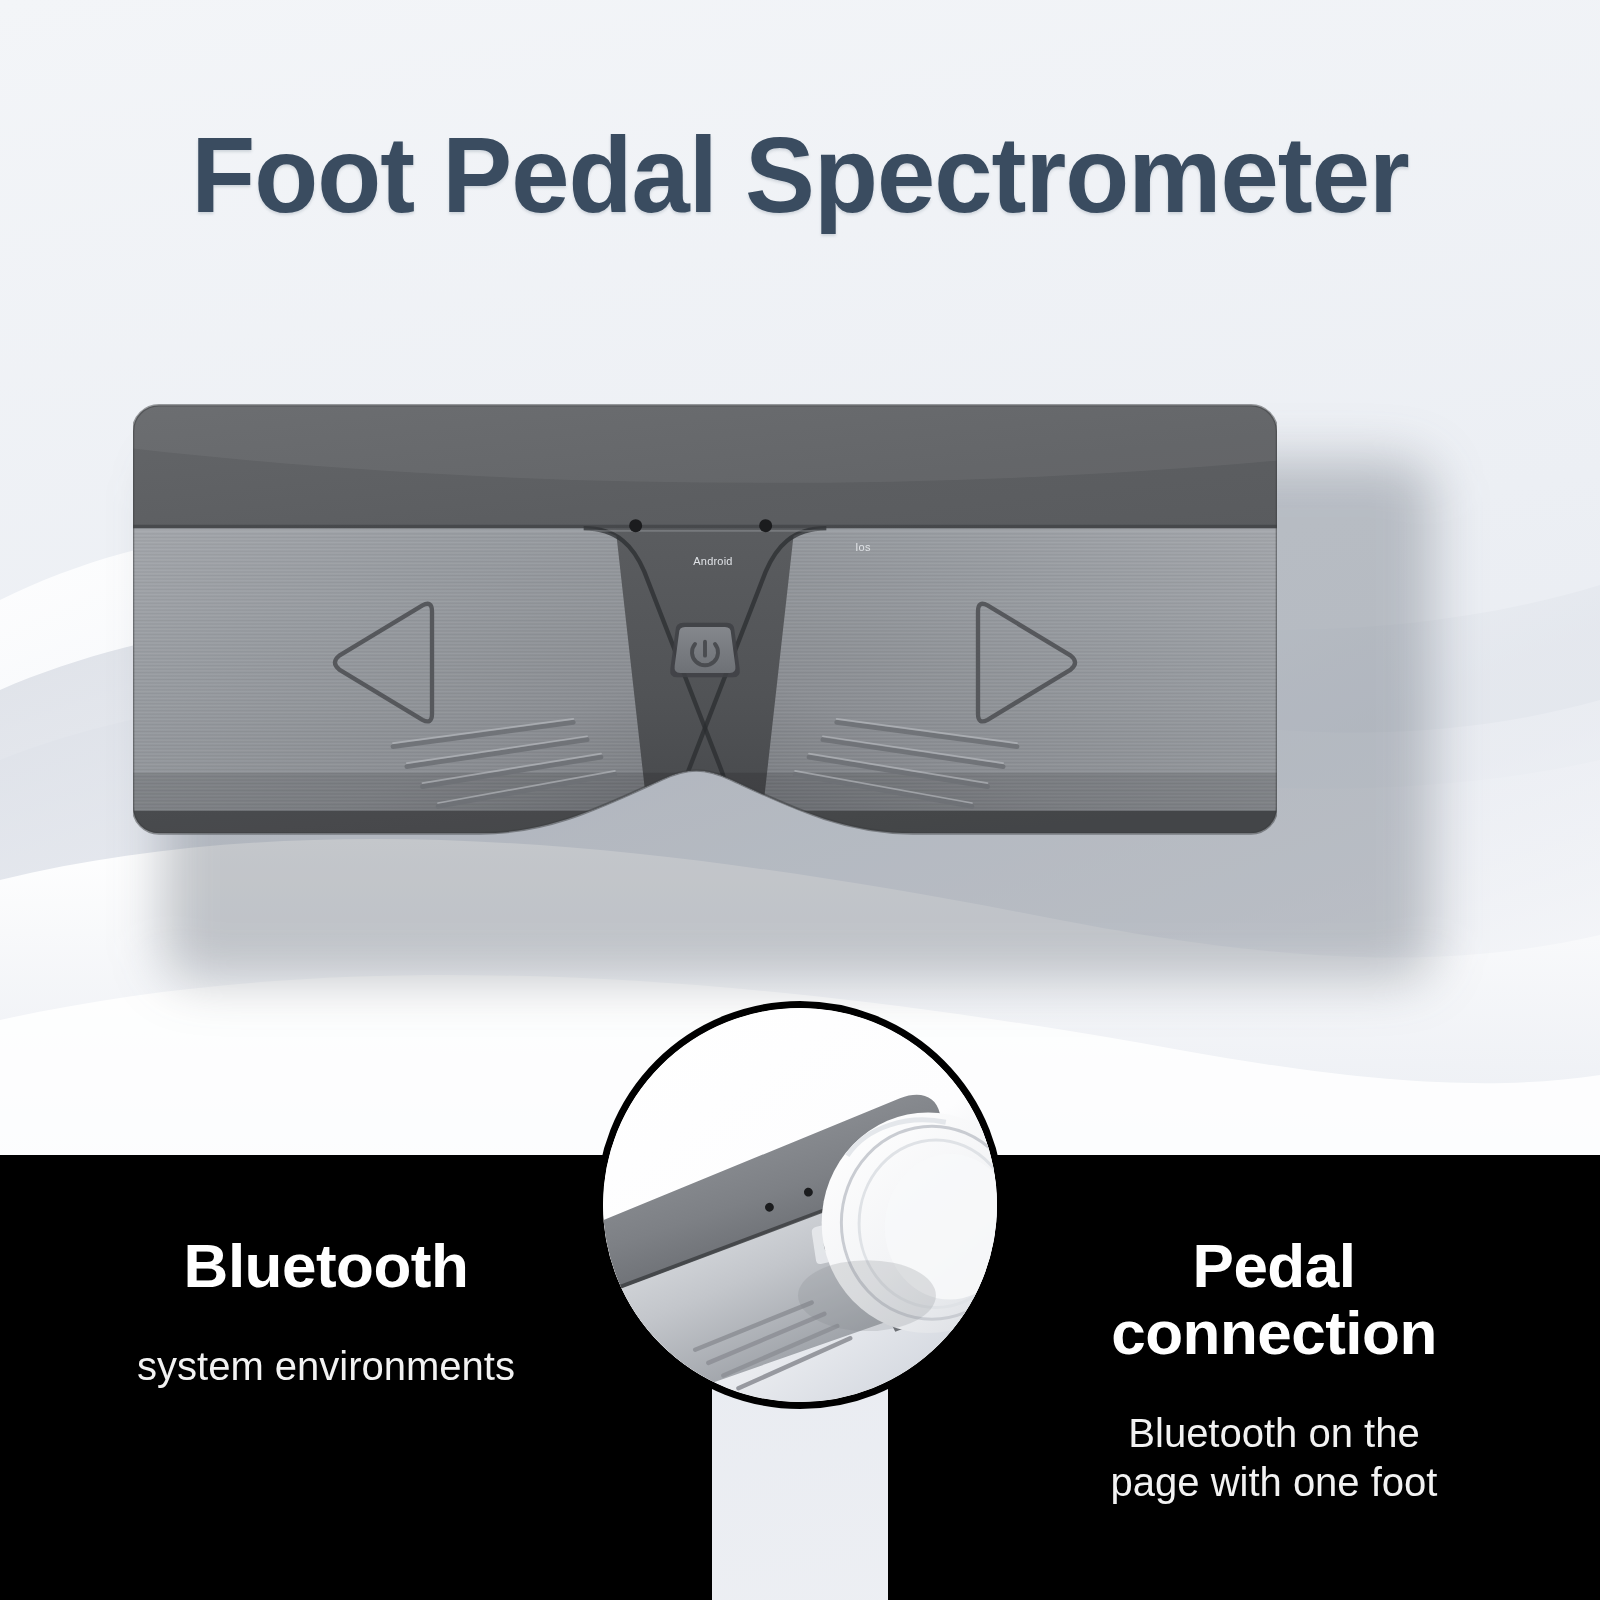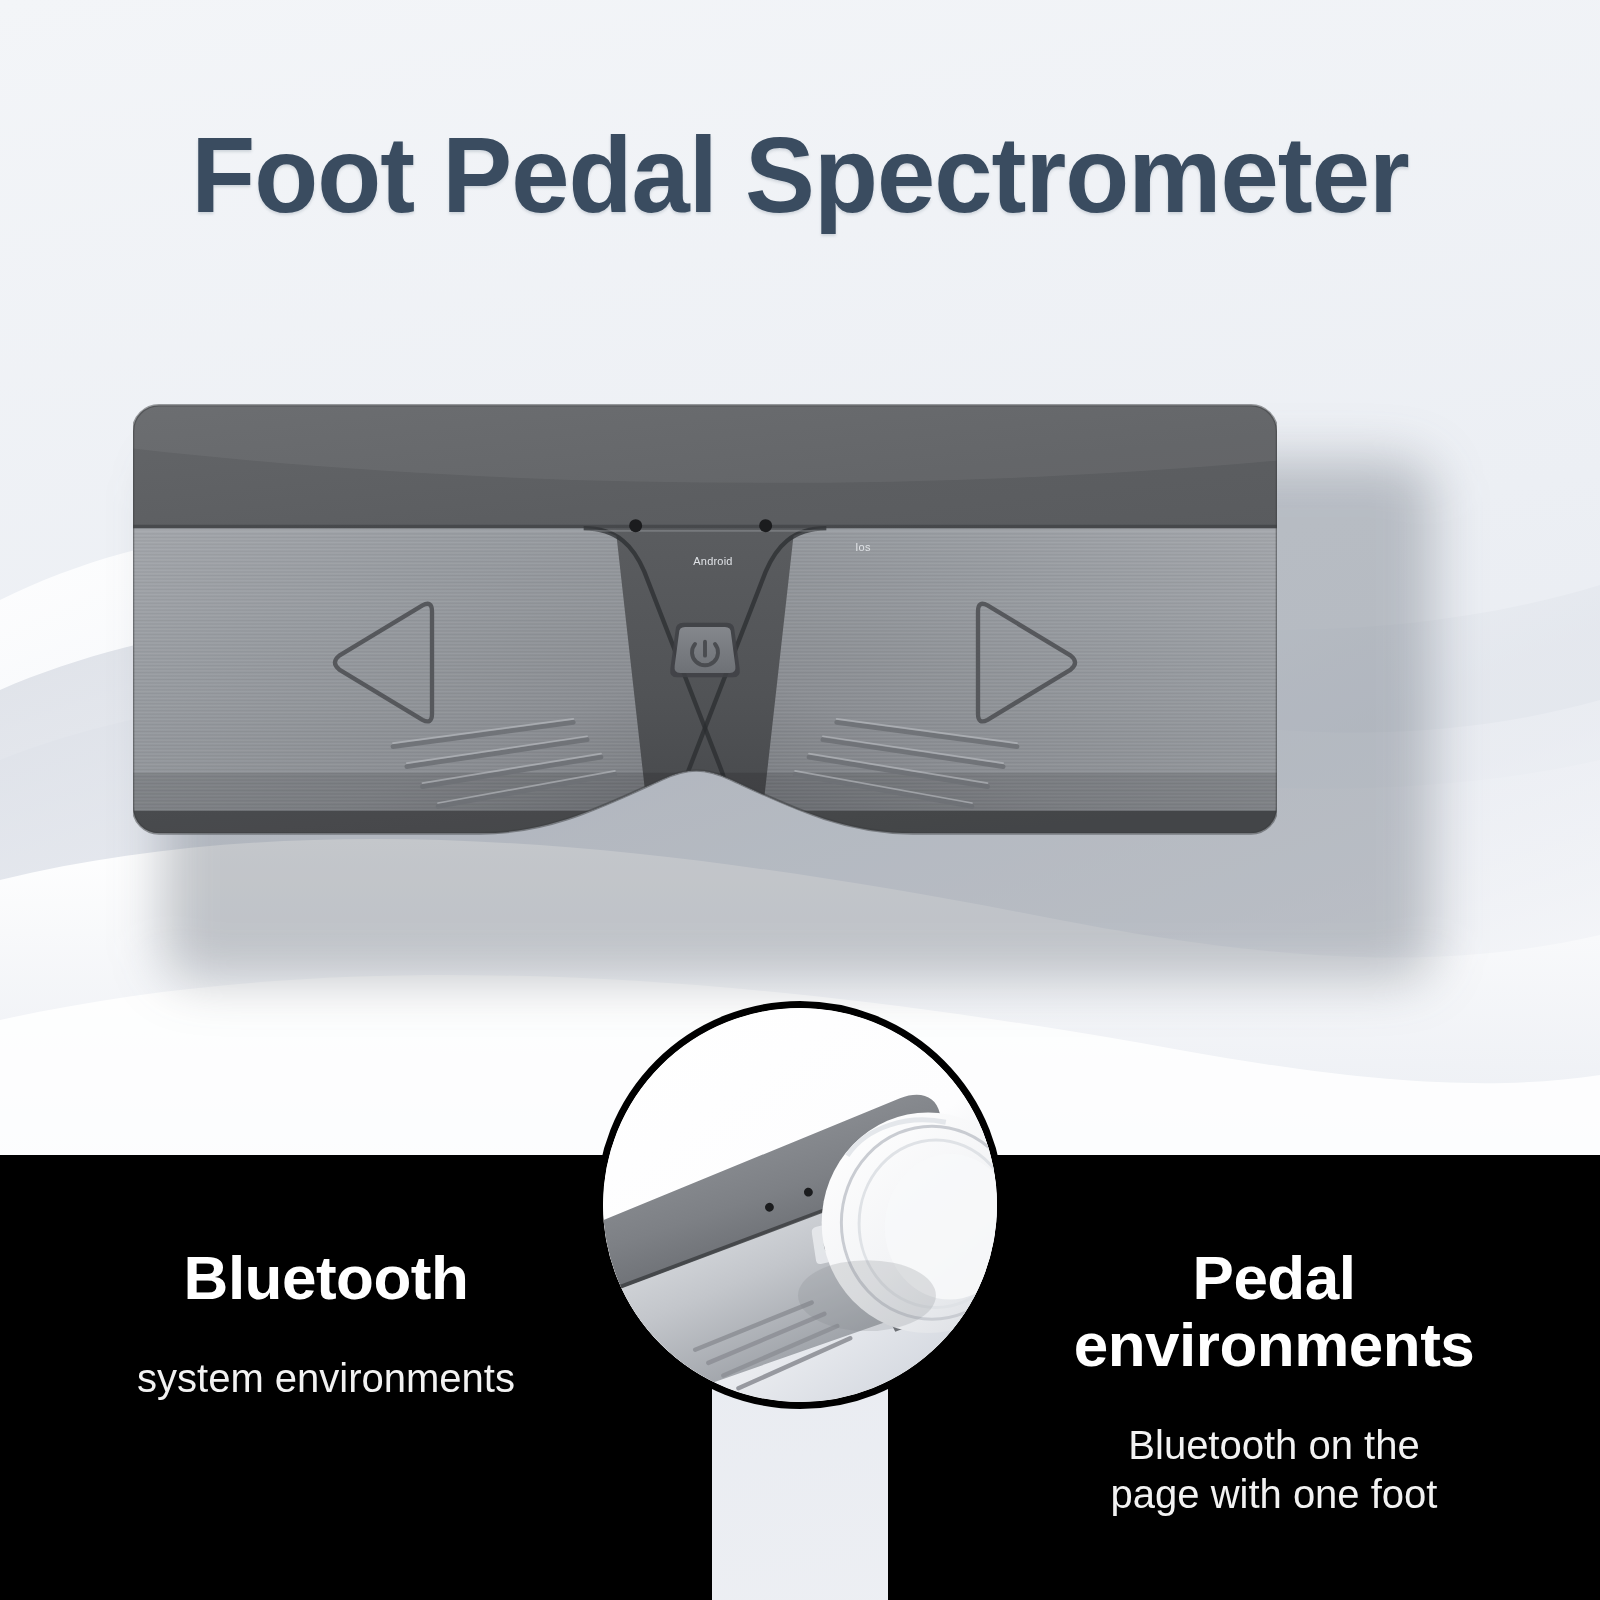--- a/index.html
+++ b/index.html
@@ -71,21 +71,21 @@
     height:445px;
     background:#000;
     color:#fff;
     overflow:hidden;
   }
   #panel-left  { left:0;   width:712px; border-top-right-radius:72px; }
   #panel-right { right:0;  width:712px; border-top-left-radius:72px; }
 
   .feature-inner {
     position:absolute;
-    left:0; right:0; top:12px;
+    left:0; right:0; top:0;
     padding:78px 21px 0;
     text-align:center;
   }
   .feature-heading {
     font-size:62px;
     font-weight:bold;
     line-height:1.08;
     letter-spacing:-.5px;
     color:#ffffff;
     font-family:"Liberation Sans", sans-serif;
@@ -277,21 +277,21 @@
       <div class="feature-sub">
         <div>system environments</div>
       </div>
     </div>
   </div>
 
   <div class="feature-panel" id="panel-right">
     <div class="feature-inner">
       <div class="feature-heading">
         <div>Pedal</div>
-        <div>environments</div>
+        <div>connection</div>
       </div>
       <div class="feature-sub">
         <div>Bluetooth on the</div>
         <div>page with one foot</div>
       </div>
     </div>
   </div>
 
   <div id="detail-circle">
     <svg viewBox="0 0 400 400">

